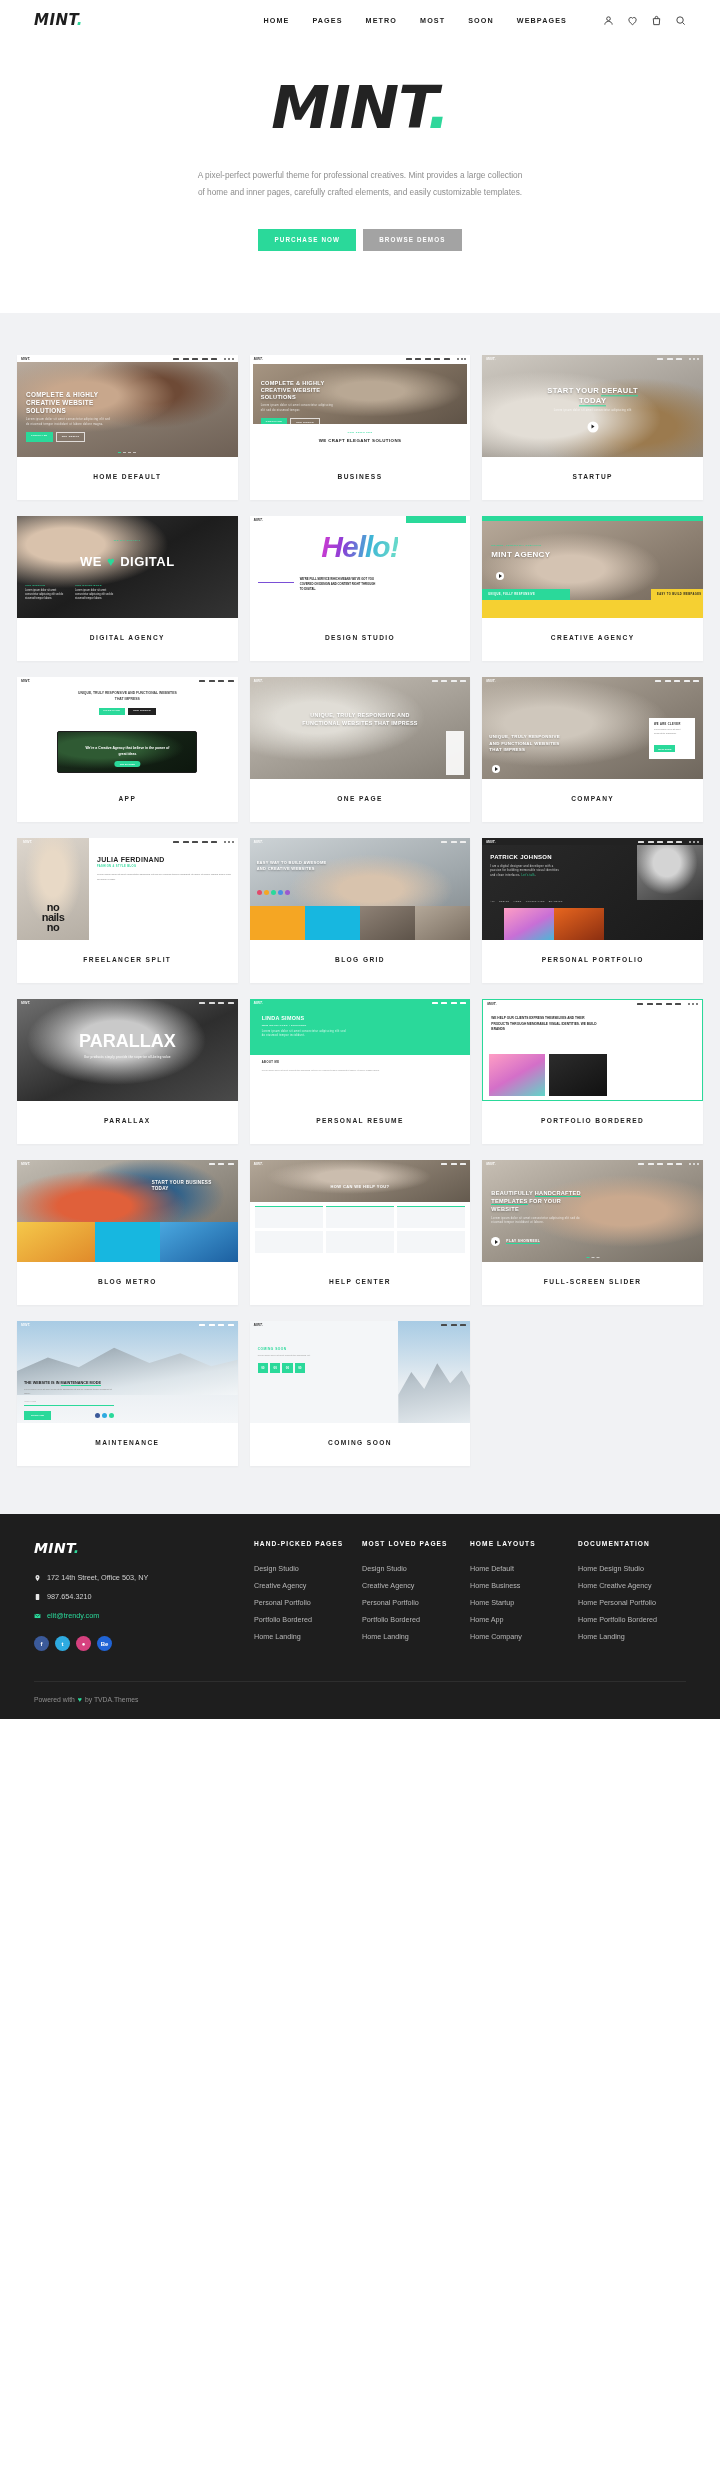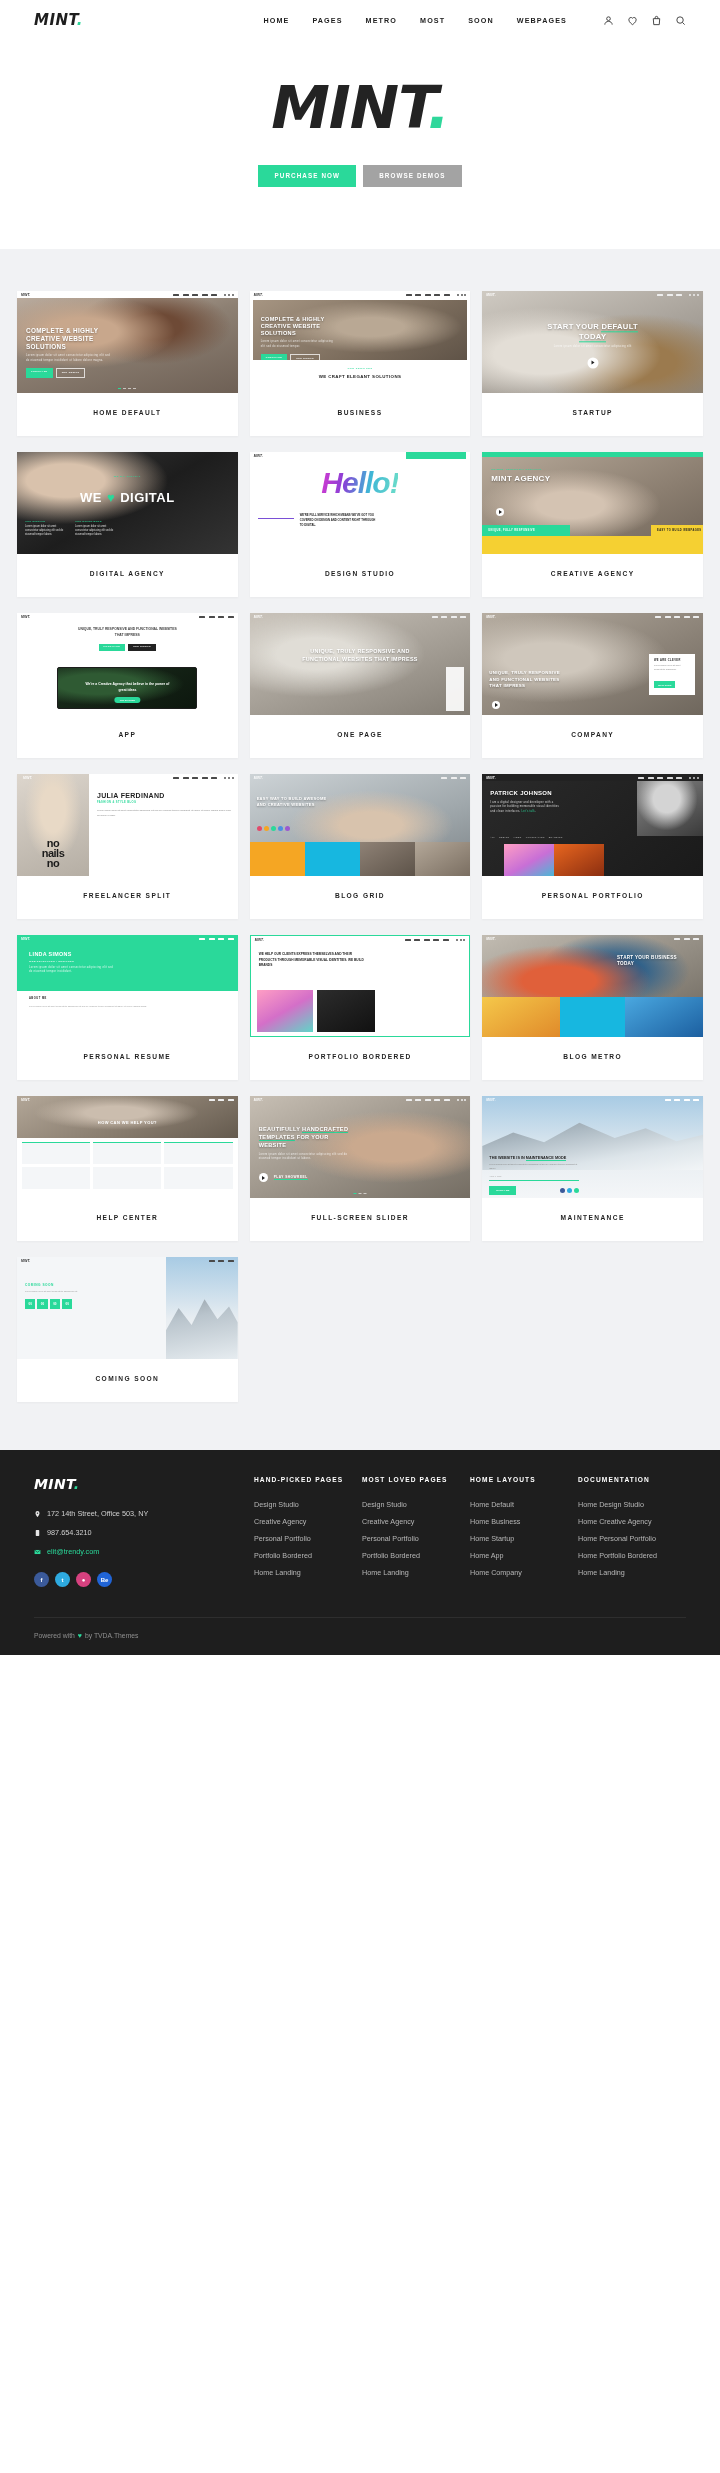--- a/index.html
+++ b/index.html
@@ -323,20 +323,21 @@
           <path d="M16.5 16.5 21 21"></path>
         </svg>
     </span>
   </div>
 </header>
 
 <section class="hero">
   <div class="hero-logo">
     <span>MINT</span><span class="dot">.</span>
   </div>
+  <p class="hero-desc">A pixel-perfect powerful theme for professional creatives. Mint provides a large collection of home and inner pages, carefully crafted elements, and easily customizable templates.</p>
   <div class="hero-buttons">
     <button class="btn btn-primary">PURCHASE NOW</button>
     <button class="btn btn-secondary">BROWSE DEMOS</button>
   </div>
 </section>
 
 <section class="demos">
   <div class="demo-grid">
 
     <div class="demo-card">
@@ -469,21 +470,21 @@
         <div style="position:absolute;left:8px;top:64%;width:36px;height:.8px;background:#7a4fd6;z-index:3;"></div>
         <div style="position:absolute;left:50px;top:60%;width:78px;font-size:2.8px;font-weight:700;color:#222;line-height:1.7;z-index:3;">WE'RE FULL SERVICE WHICH MEANS WE'VE GOT YOU COVERED ON DESIGN AND CONTENT RIGHT THROUGH TO DIGITAL.</div>
       </div>
       <div class="demo-label">DESIGN STUDIO</div>
     </div>
 
     <div class="demo-card">
       <div class="thumb">
         <div class="ph ph-team"></div>
         <div style="position:absolute;left:0;right:0;top:0;height:5px;background:#2ad99a;z-index:4;"></div>
-        <div class="ov" style="left:9px;top:16px;width:110px;">
+        <div class="ov" style="left:9px;top:28px;width:110px;">
           <div style="font-size:2.4px;color:#2ad99a;font-weight:700;letter-spacing:.5px;">UNIQUE, PERFECTLY CREATIVE</div>
           <div class="ov-h" style="font-size:8px;margin-top:3px;">MINT AGENCY</div>
         </div>
         <div class="play-circle" style="left:14px;top:55%;width:8px;height:8px;"></div>
         <div style="position:absolute;left:0;bottom:18px;width:88px;height:11px;background:#2ad99a;display:flex;align-items:center;padding-left:6px;z-index:3;font-size:2.6px;font-weight:700;color:#fff;letter-spacing:.4px;">UNIQUE, FULLY RESPONSIVE</div>
         <div style="position:absolute;right:0;bottom:18px;width:52px;height:11px;background:#f5d032;display:flex;align-items:center;padding-left:6px;z-index:3;font-size:2.6px;font-weight:700;color:#222;letter-spacing:.4px;">EASY TO BUILD WEBPAGES</div>
         <div style="position:absolute;left:0;right:0;bottom:0;height:18px;background:#f5d032;z-index:2;"></div>
       </div>
       <div class="demo-label">CREATIVE AGENCY</div>
     </div>
@@ -656,20 +657,39 @@
             <span>BRANDING</span>
         </div>
         <div style="position:absolute;left:22px;bottom:0;width:100px;height:32px;display:flex;z-index:3;">
           <span style="flex:1;background:linear-gradient(150deg,#ff9ec4,#c86fd6 55%,#49b8d6);"></span>
           <span style="flex:1;background:linear-gradient(150deg,#e8661f,#8b2e10);"></span>
         </div>
       </div>
       <div class="demo-label">PERSONAL PORTFOLIO</div>
     </div>
 
+    <div class="demo-card">
+      <div class="thumb">
+        <div class="ph ph-parallax"></div>
+        <div class="mini-bar" style="background:transparent;">
+          <span class="mini-logo" style="color:#fff;">MINT.</span>
+          <span class="mini-nav">
+              <i style="background:#ddd"></i>
+              <i style="background:#ddd"></i>
+              <i style="background:#ddd"></i>
+              <i style="background:#ddd"></i>
+            </span>
+        </div>
+        <div class="ov" style="left:50%;top:44%;transform:translate(-50%,-50%);width:140px;text-align:center;">
+          <div style="font-size:18px;font-weight:700;color:#fff;letter-spacing:0px;">PARALLAX</div>
+          <div style="font-size:2.6px;color:rgba(255,255,255,.85);margin-top:3px;">Our products simply provide the superior all-being value</div>
+        </div>
+      </div>
+      <div class="demo-label">PARALLAX</div>
+    </div>
 
     <div class="demo-card">
       <div class="thumb">
         <div class="ph" style="background:#fff;"></div>
         <div style="position:absolute;left:0;right:0;top:0;height:56px;background:#2ad99a;z-index:1;"></div>
         <div class="mini-bar" style="background:transparent;">
           <span class="mini-logo" style="color:#fff;">MINT.</span>
           <span class="mini-nav">
               <i style="background:#fff"></i>
               <i style="background:#fff"></i>

